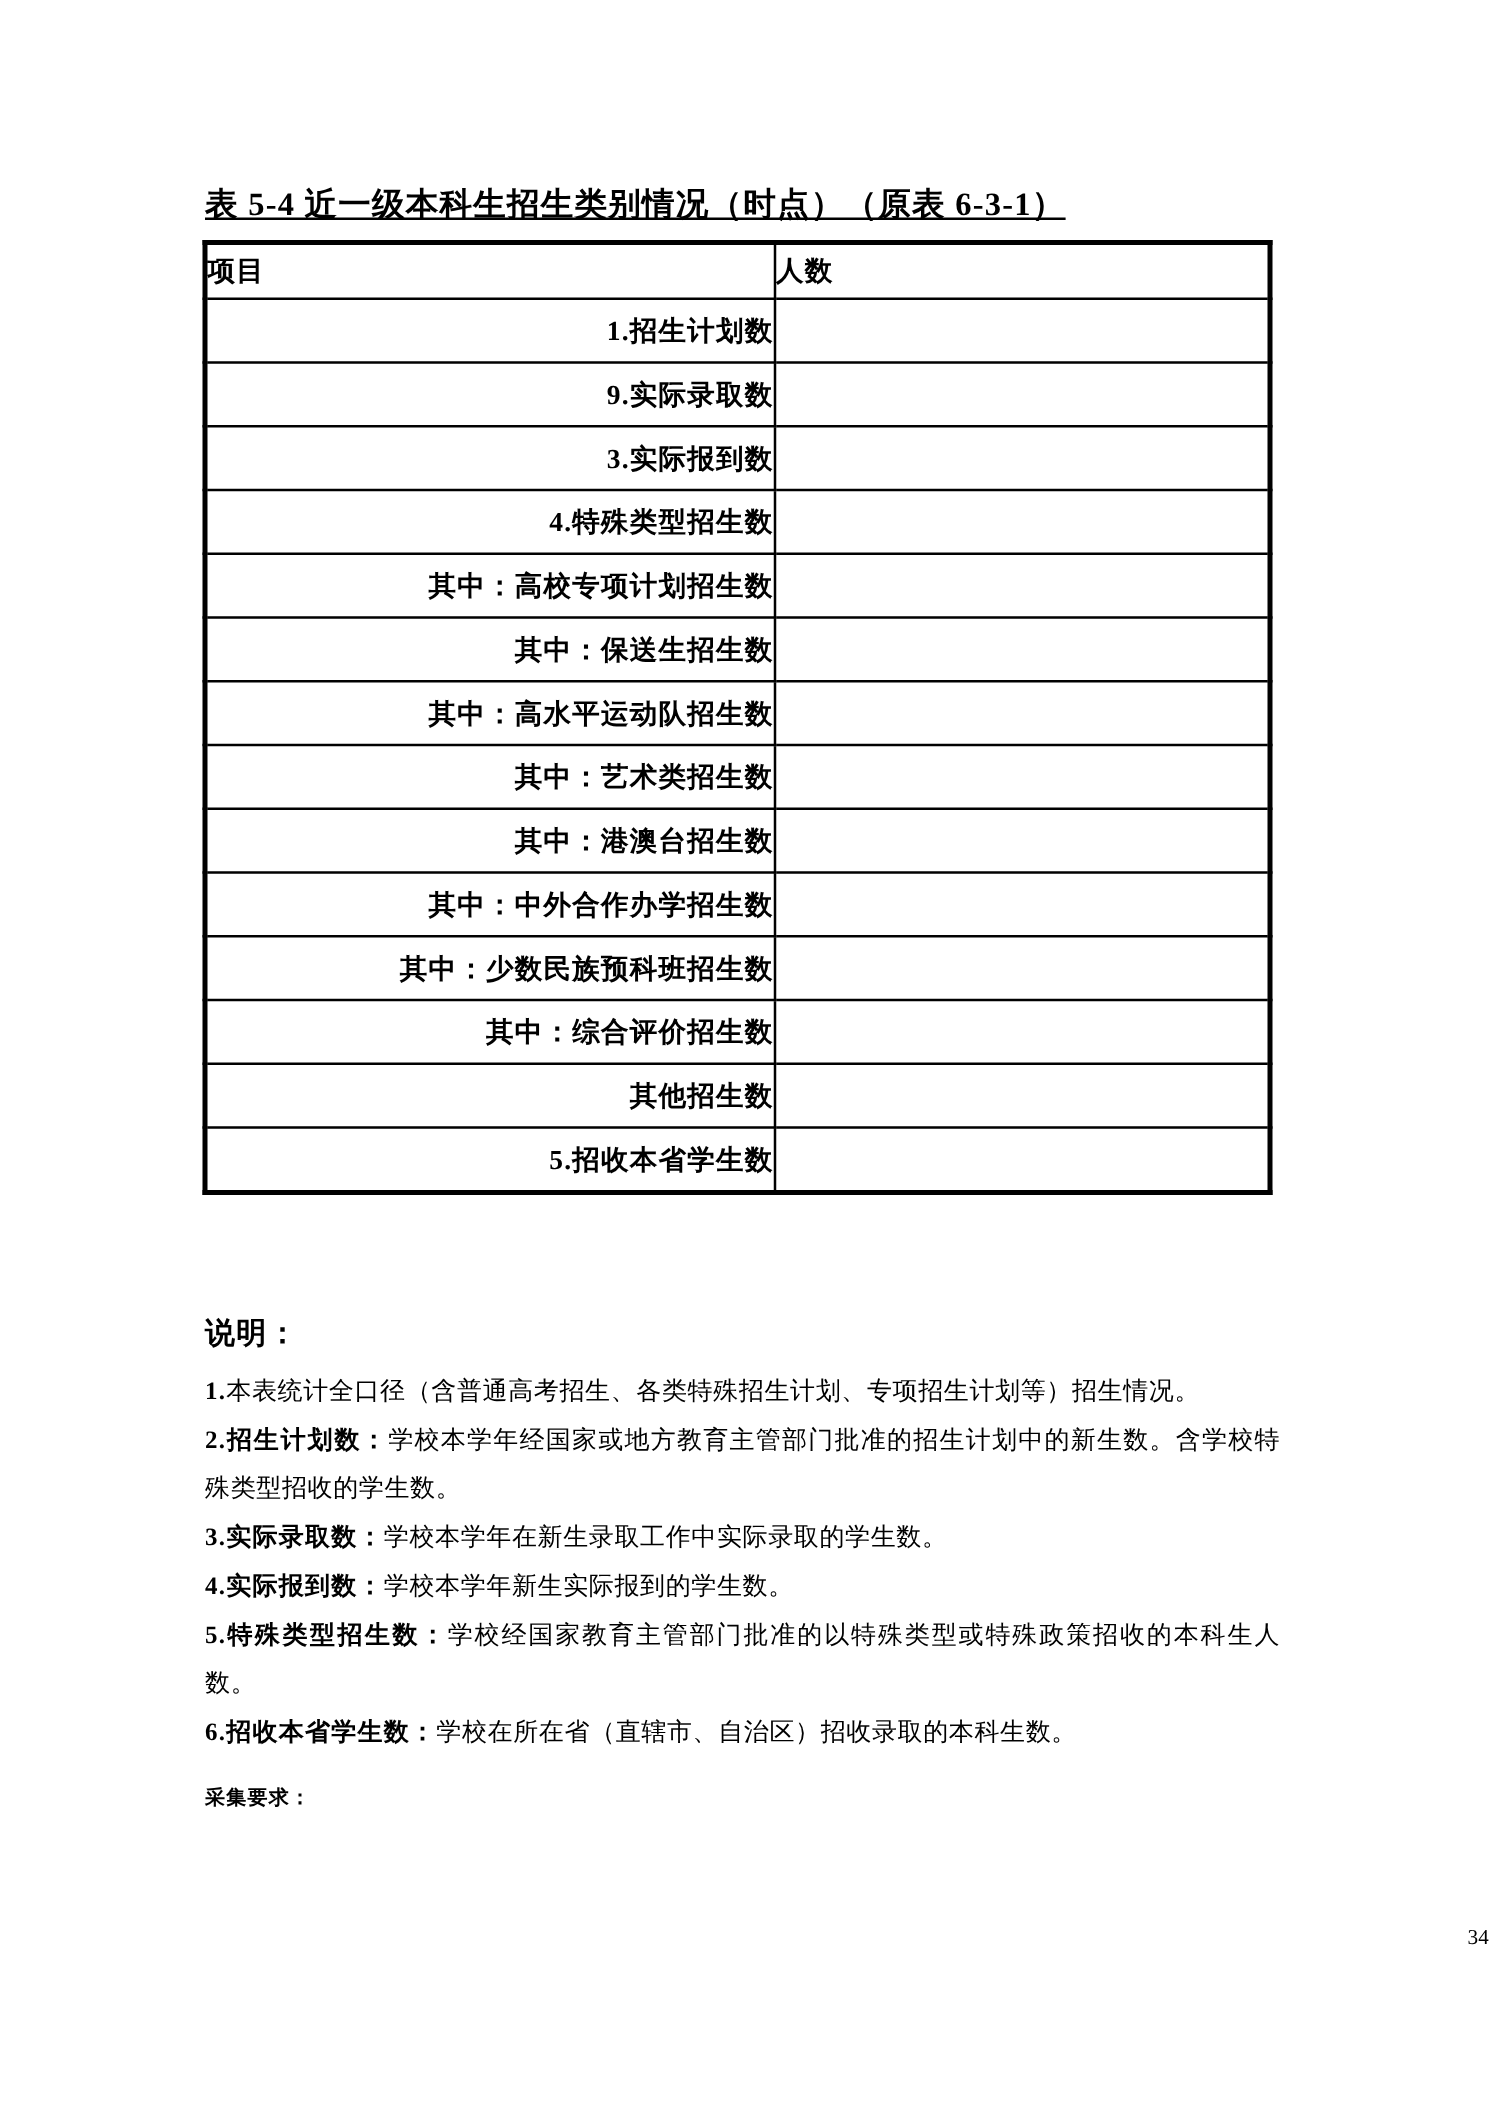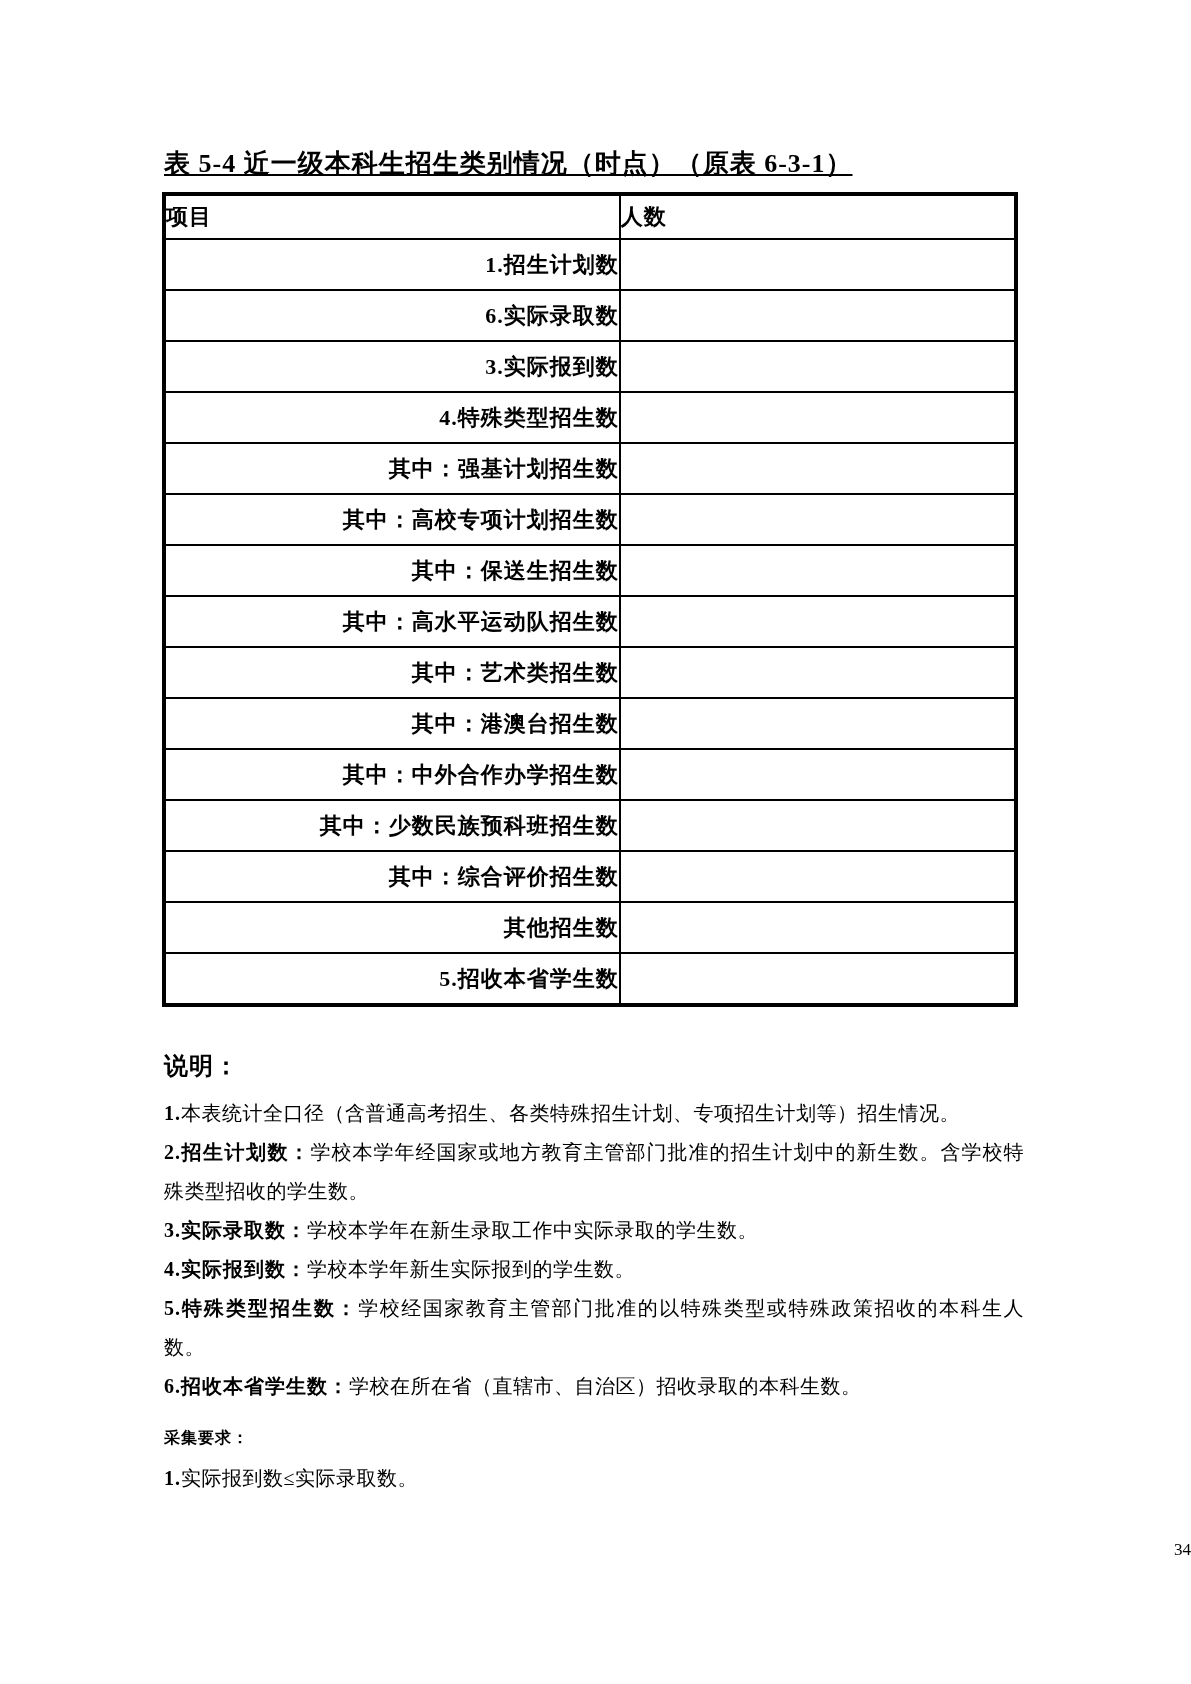--- a/index.html
+++ b/index.html
@@ -111,33 +111,29 @@
   <tbody>
       <tr>
     <th>项目</th>
     <th>人数</th>
   </tr>
   <tr>
     <td class="label">1.招生计划数</td>
     <td class="value"></td>
   </tr>
   <tr>
-    <td class="label">6.实际录取数</td>
+    <td class="label">9.实际录取数</td>
     <td class="value"></td>
   </tr>
   <tr>
     <td class="label">3.实际报到数</td>
     <td class="value"></td>
   </tr>
   <tr>
     <td class="label">4.特殊类型招生数</td>
-    <td class="value"></td>
-  </tr>
-  <tr>
-    <td class="label indent">其中：强基计划招生数</td>
     <td class="value"></td>
   </tr>
   <tr>
     <td class="label indent">其中：高校专项计划招生数</td>
     <td class="value"></td>
   </tr>
   <tr>
     <td class="label indent">其中：保送生招生数</td>
     <td class="value"></td>
   </tr>
@@ -179,16 +175,15 @@
 <div class="notes">
   <div class="notes-heading">说明：</div>
   <div class="note-item"><b>1.</b><span>本表统计全口径（含普通高考招生、各类特殊招生计划、专项招生计划等）招生情况。</span></div>
   <div class="note-item"><b>2.招生计划数：</b><span>学校本学年经国家或地方教育主管部门批准的招生计划中的新生数。含学校特殊类型招收的学生数。</span></div>
   <div class="note-item"><b>3.实际录取数：</b><span>学校本学年在新生录取工作中实际录取的学生数。</span></div>
   <div class="note-item"><b>4.实际报到数：</b><span>学校本学年新生实际报到的学生数。</span></div>
   <div class="note-item"><b>5.特殊类型招生数：</b><span>学校经国家教育主管部门批准的以特殊类型或特殊政策招收的本科生人数。</span></div>
   <div class="note-item"><b>6.招收本省学生数：</b><span>学校在所在省（直辖市、自治区）招收录取的本科生数。</span></div>
 
   <div class="requirements-heading">采集要求：</div>
-  <div class="note-item"><b>1.</b><span>实际报到数≤实际录取数。</span></div>
 </div>
 
 <div class="page-number">34</div>
 
 </body></html>

